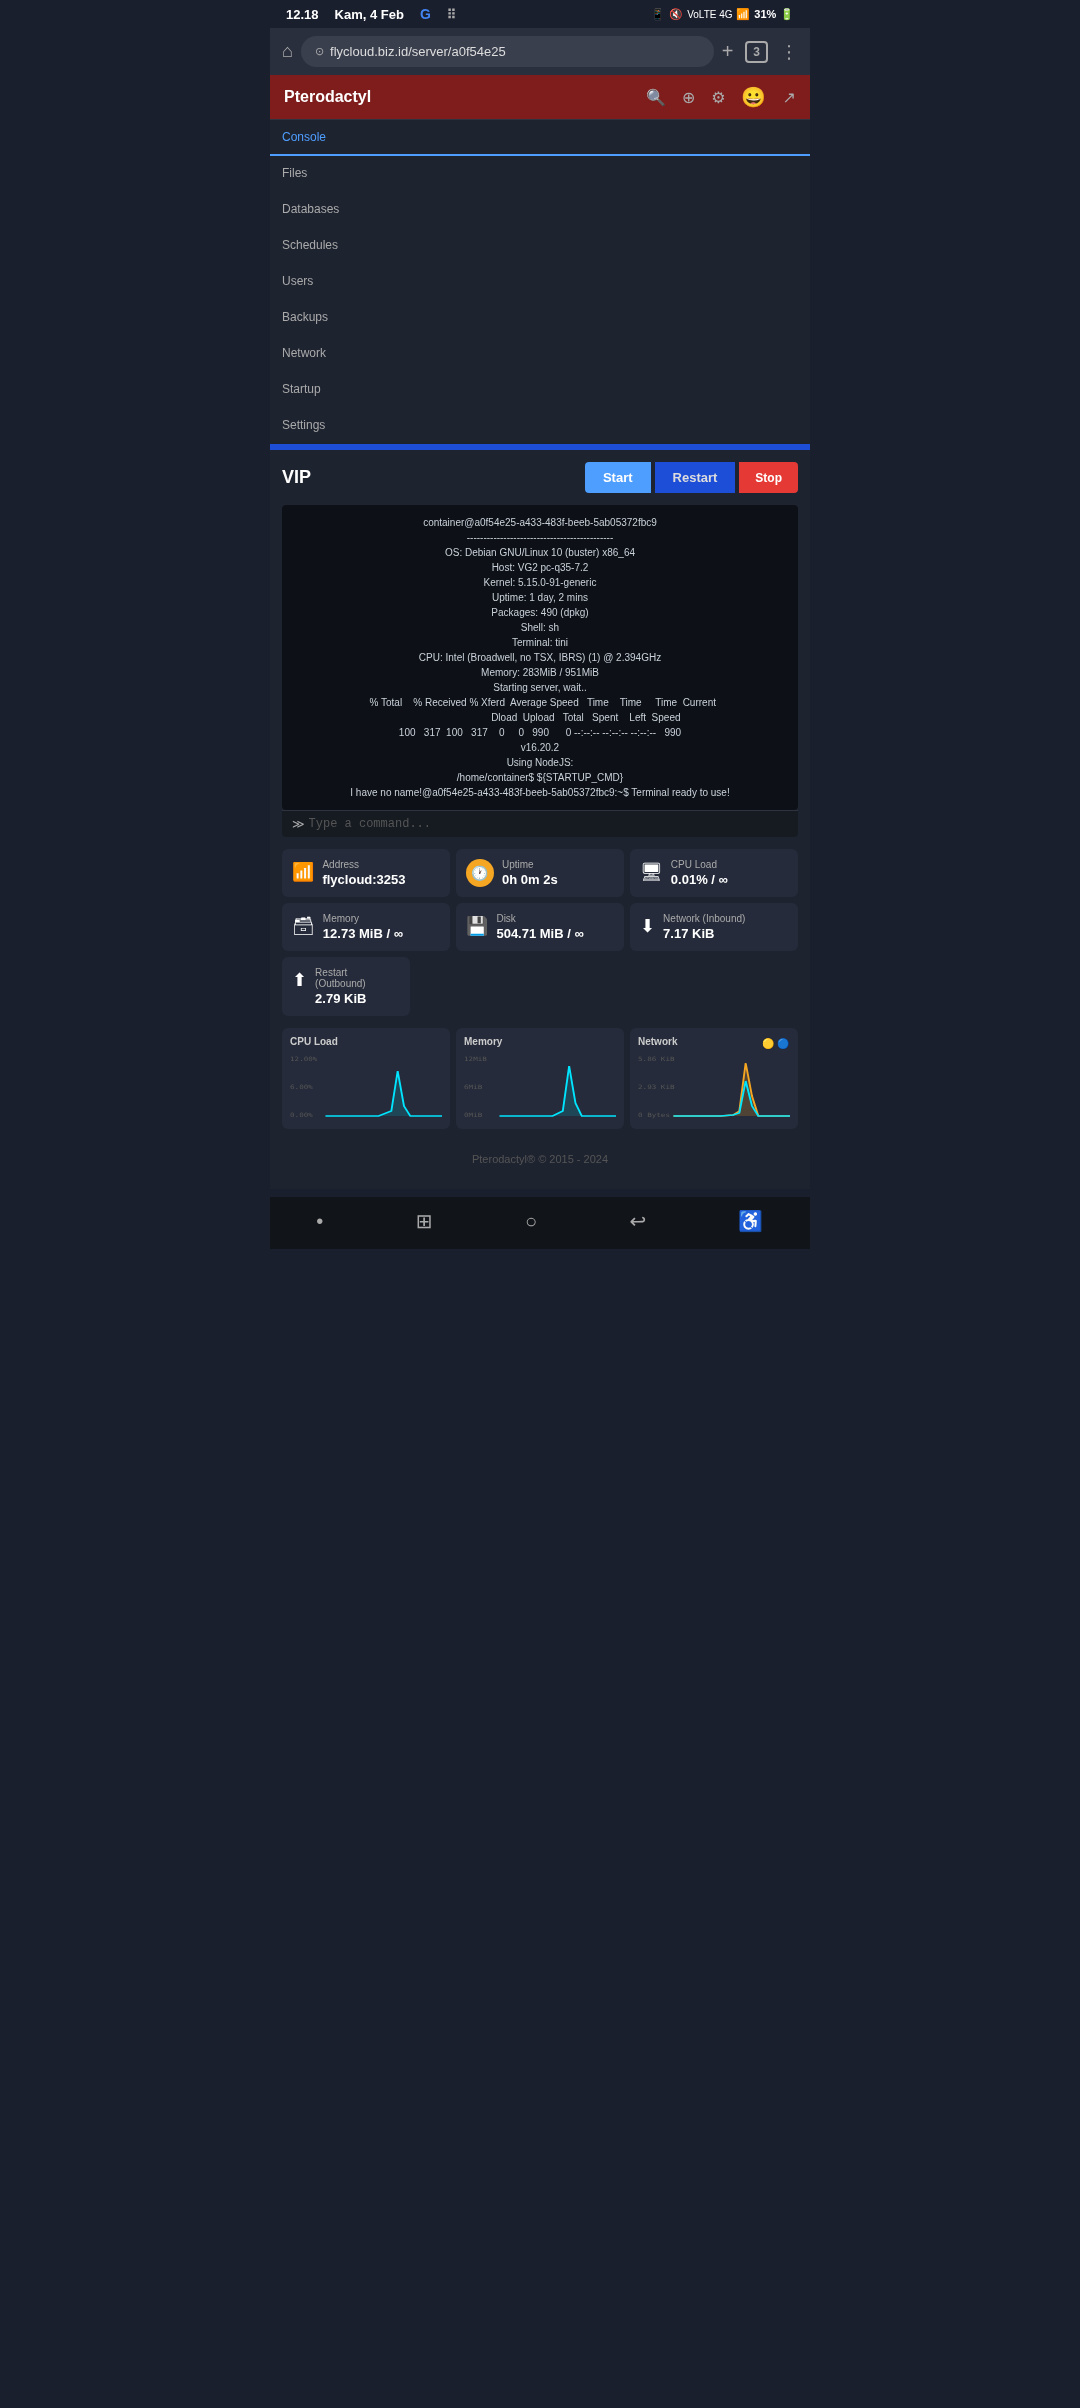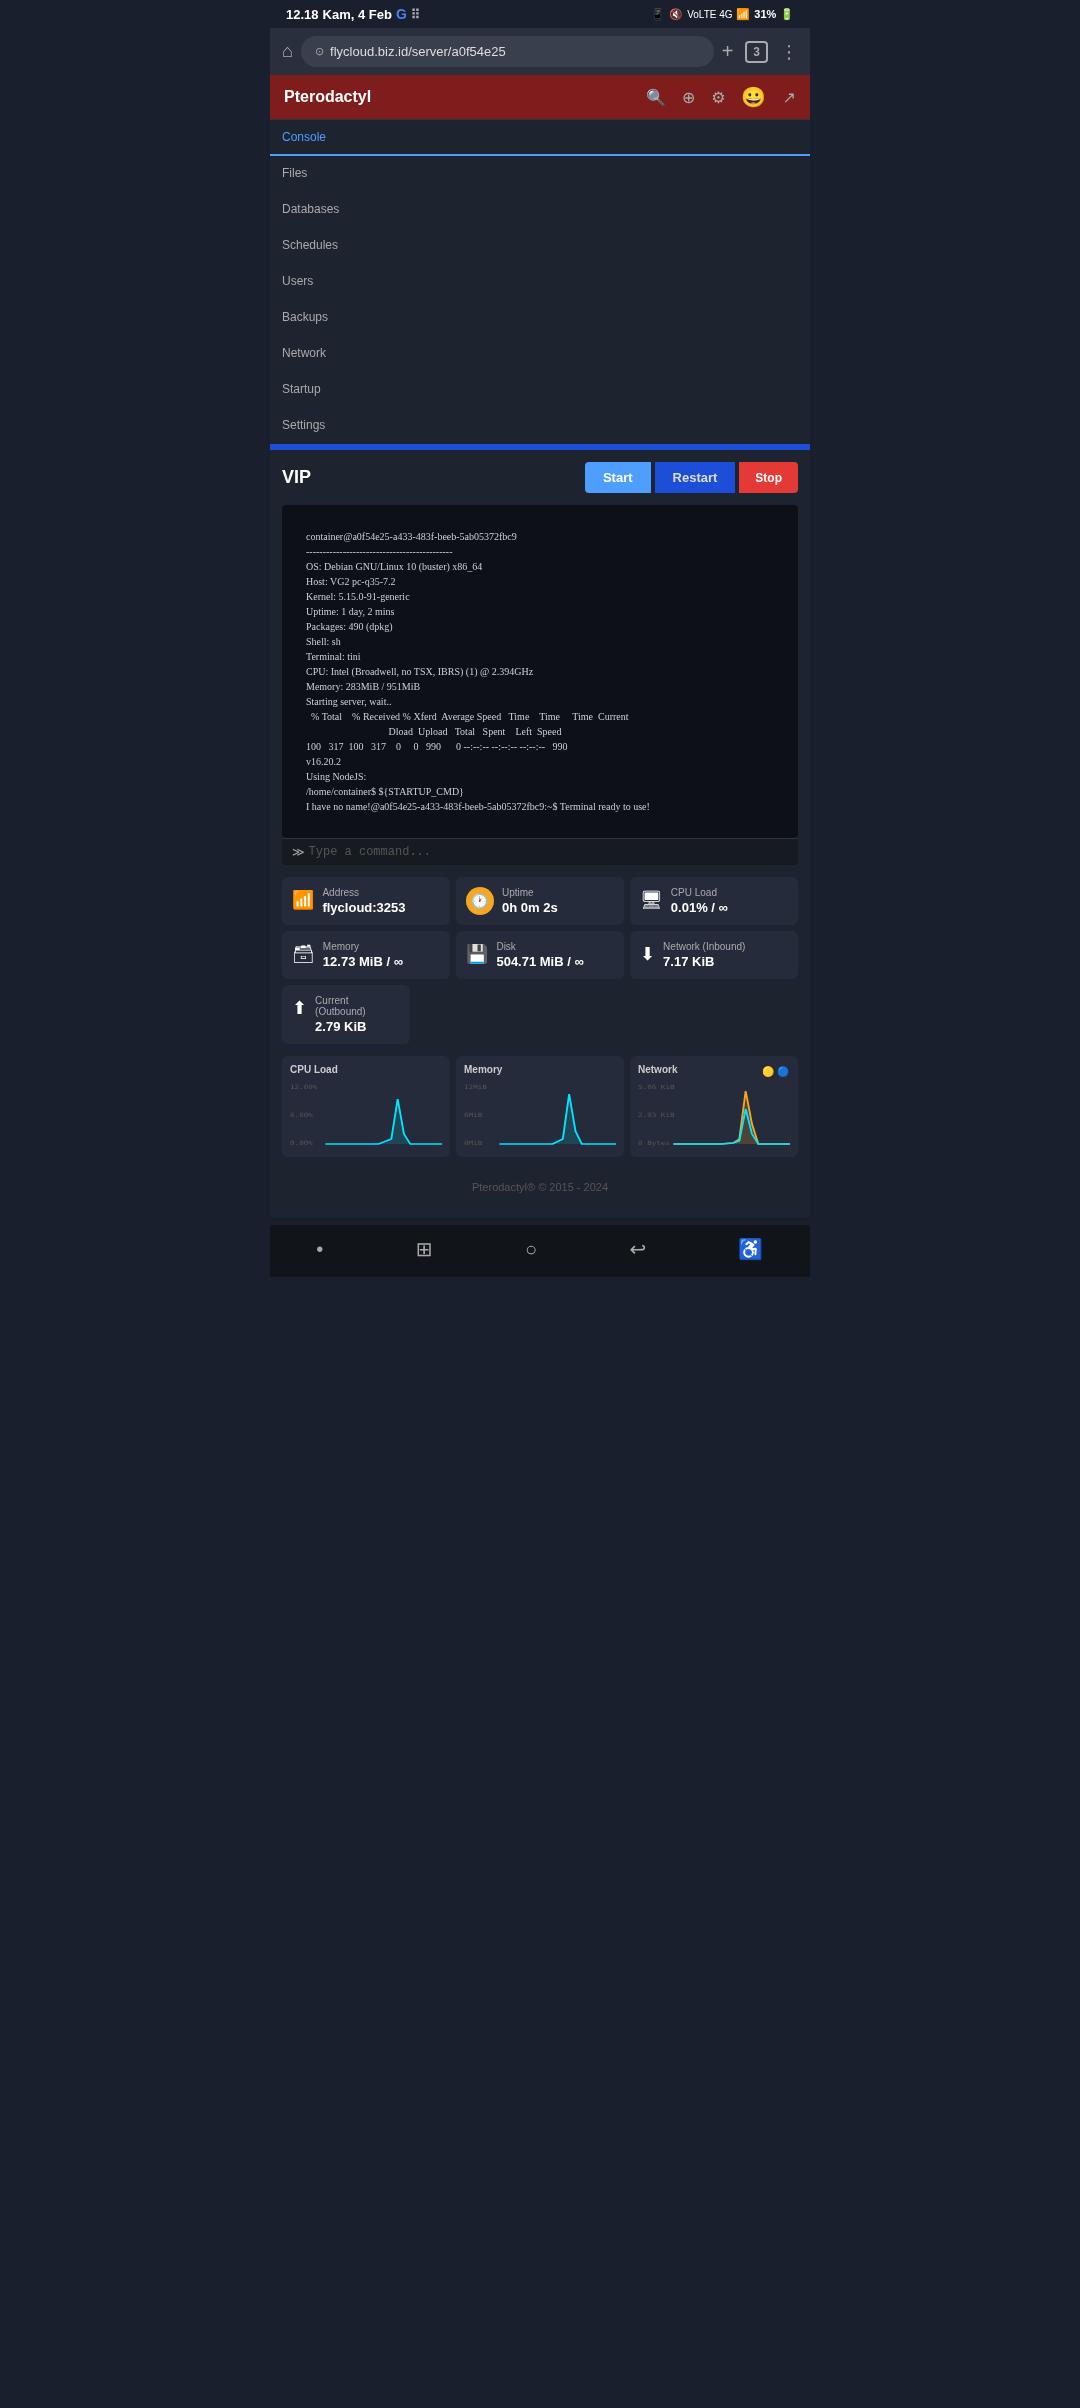--- a/index.html
+++ b/index.html
@@ -18,21 +18,21 @@
     .status-bar {
       background: #1a1f2e;
       display: flex;
       justify-content: space-between;
       align-items: center;
       padding: 6px 16px;
       font-size: 13px;
       font-weight: 600;
       color: #fff;
     }
-    .status-left { display: flex; gap: 4px; align-items: center; }
+    .status-left { display: flex; gap: 16px; align-items: center; }
     .status-right { display: flex; gap: 4px; align-items: center; font-size: 11px; }
 
     
     .browser-bar {
       background: #2a2f3e;
       display: flex;
       align-items: center;
       padding: 8px 12px;
       gap: 8px;
     }
@@ -147,29 +147,30 @@
       font-size: 12px;
       font-weight: 600;
       cursor: pointer;
       border-radius: 0 4px 4px 0;
     }
 
     
     .console-terminal {
       background: #0d1117;
       border-radius: 4px;
-      padding: 24px;
-      font-family: Liberation Serif, serif;
+      padding: 10px;
+      font-family: Liberation Sans, sans-serif;
       font-size: 10px;
       color: #c9d1d9;
       line-height: 1.5;
       min-height: 280px;
       overflow-x: auto;
       white-space: pre;
       margin-bottom: 0;
+      text-align: center;
     }
     .console-input-bar {
       background: #161b22;
       border-top: 1px solid #2e3340;
       display: flex;
       align-items: center;
       padding: 6px 10px;
       border-radius: 0 0 4px 4px;
       margin-bottom: 12px;
     }
@@ -409,21 +410,21 @@
         <span class="stat-label">Network (Inbound)</span>
         <span class="stat-value">7.17 KiB</span>
       </div>
     </div>
   </div>
 
   <div class="stats-grid-1">
     <div class="stat-card">
       <span class="stat-icon">⬆</span>
       <div class="stat-info">
-        <span class="stat-label">Current (Outbound)</span>
+        <span class="stat-label">Restart (Outbound)</span>
         <span class="stat-value">2.79 KiB</span>
       </div>
     </div>
     <div></div>
   </div>
 
   <div class="charts-grid">
 
     <div class="chart-card">
       <div class="chart-title">CPU Load</div>

